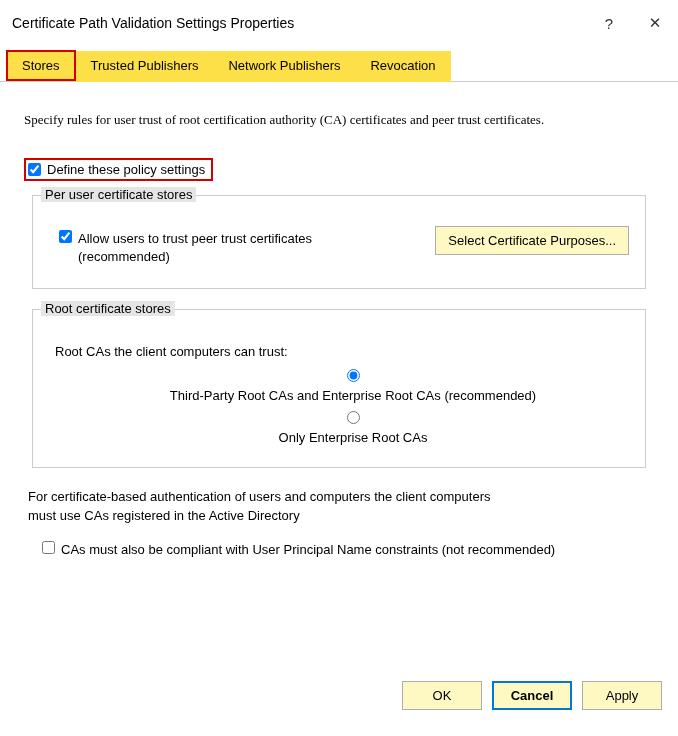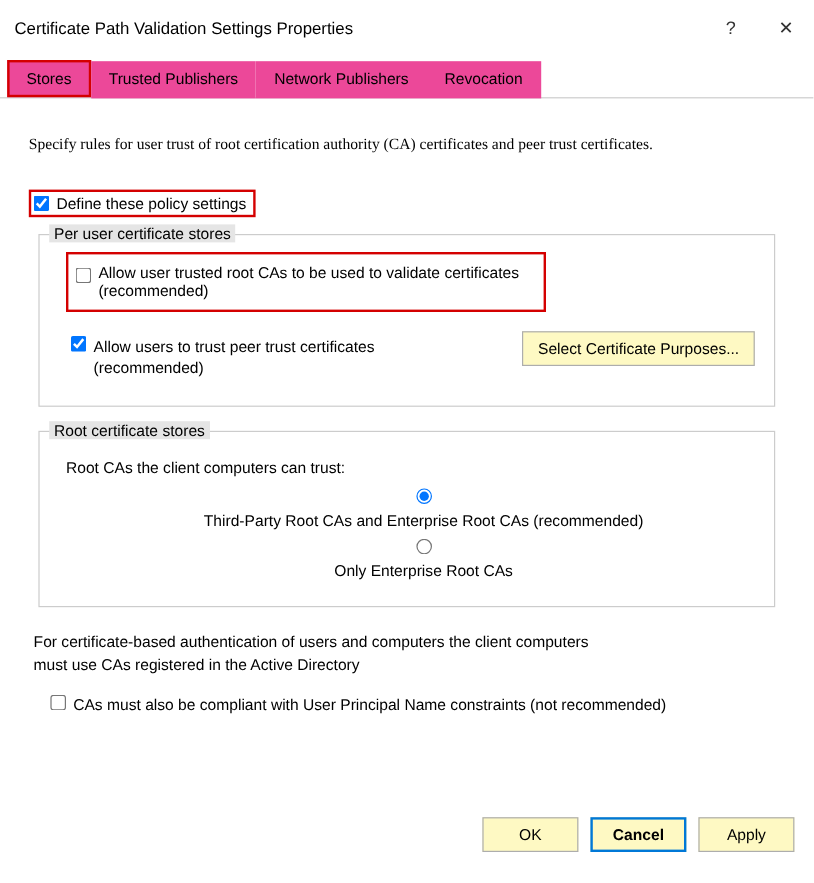--- a/index.html
+++ b/index.html
@@ -36,21 +36,21 @@
       padding: 0 6px;
       margin-top: 4px;
     }
     .tab {
       padding: 6px 14px;
       font-size: 13px;
       border: 1px solid transparent;
       border-bottom: none;
       position: relative;
       top: 1px;
-      background: #ec4899;
+      background: #fde047;
     }
     .tab.active {
       border-color: #ccc;
       border-bottom: 1px solid #fff;
     }
     .highlight-red { border: 2px solid #d40000 !important; }
     .tab.highlight-red { top: 0; }
     .content { padding: 30px 24px 12px 24px; }
     .intro { margin-bottom: 30px; font-size: 13px; font-family: Liberation Serif, serif; }
     .checkbox-row {
@@ -127,21 +127,21 @@
       line-height: 1.4;
       max-width: 480px;
     }
     .dialog-buttons {
       position: absolute;
       bottom: 26px;
       right: 16px;
       display: flex;
       gap: 10px;
     }
-    .subhead { margin-left: 6px; margin-bottom: 6px; margin-top: 8px; }
+    .subhead { margin-left: 6px; margin-bottom: 6px; margin-top: 20px; }
   </style>
 </head>
 <body>
 
 <div class="titlebar">
   <div class="titlebar-title">Certificate Path Validation Settings Properties</div>
   <div class="titlebar-buttons">
     <div class="titlebar-btn">?</div>
     <div class="titlebar-btn">✕</div>
   </div>
@@ -158,26 +158,20 @@
   <div class="intro">Specify rules for user trust of root certification authority (CA) certificates and peer trust certificates.</div>
 
   <span class="define-row highlight-red">
     <input type="checkbox" checked="" style="">
     <label>Define these policy settings</label>
   </span>
 
   <div class="fieldset">
     <div class="fieldset-legend">Per user certificate stores</div>
 
-    <div class="red-box">
-      <div class="checkbox-row">
-        <input type="checkbox" style="">
-        <label>Allow user trusted root CAs to be used to validate certificates (recommended)</label>
-      </div>
-    </div>
 
     <div class="flex-between">
       <div class="inner-checkbox" style="max-width:300px;">
         <input type="checkbox" checked="" style="">
         <label>Allow users to trust peer trust certificates (recommended)</label>
       </div>
       <button class="btn wide">Select Certificate Purposes...</button>
     </div>
   </div>
 

